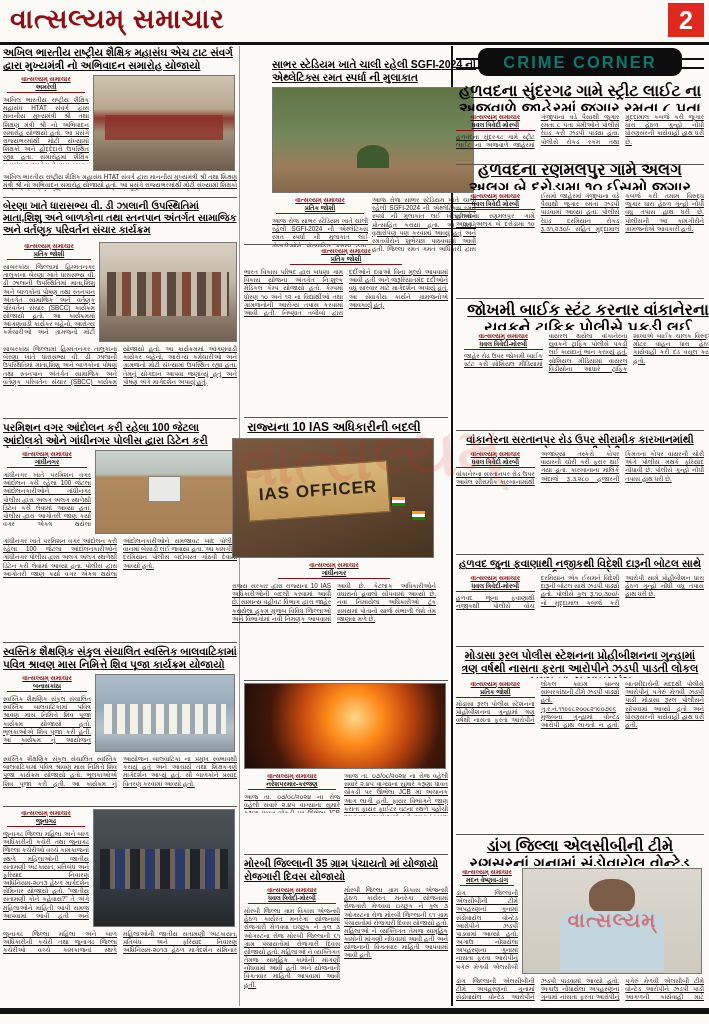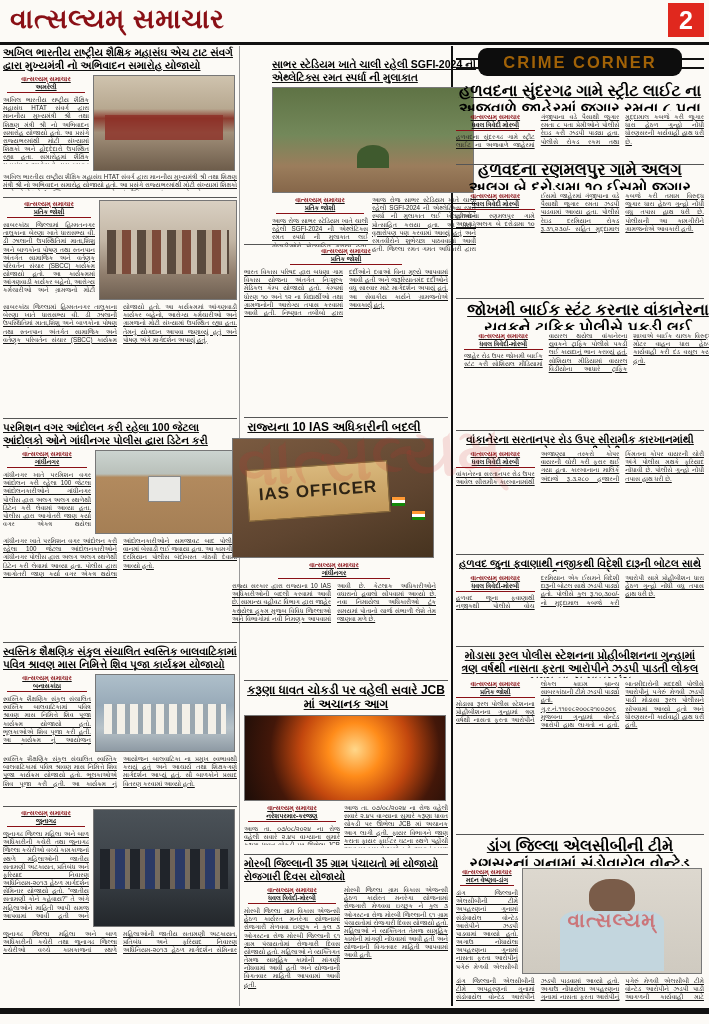--- a/index.html
+++ b/index.html
@@ -54,21 +54,21 @@
   .ph-man{background:linear-gradient(180deg,#ddd8cf 0%,#cfcac0 100%);}
   .ph-man .head{position:absolute;left:50%;top:10%;width:26%;height:34%;margin-left:-13%;background:#7a5c49;border-radius:45% 45% 40% 40%;}
   .ph-man .shirt{position:absolute;left:50%;top:40%;width:58%;height:58%;margin-left:-29%;background:#c3d6de;border-radius:18% 18% 0 0;}
   .ph-wm{position:absolute;left:0;right:0;top:38%;text-align:center;font-size:20px;font-weight:bold;
      color:rgba(210,40,40,.55);letter-spacing:1px;pointer-events:none;}
   
   .crime-banner{position:absolute;left:456px;top:48px;width:248px;height:30px;}
   .crime-banner .eq{position:absolute;top:10px;width:26px;height:7px;border-top:2.5px solid #111;border-bottom:2.5px solid #111;}
   .crime-banner .eq.l{left:0;} .crime-banner .eq.r{right:0;}
   .crime-pill{position:absolute;left:22px;top:0;width:204px;height:28px;background:#0d0d0d;border-radius:9px;
-      display:flex;align-items:center;justify-content:center;color:#a16207;font-size:16.5px;font-weight:bold;letter-spacing:2px;}
+      display:flex;align-items:center;justify-content:center;color:#0f766e;font-size:16.5px;font-weight:bold;letter-spacing:2px;}
   .crime .article h2{font-size:16px;line-height:1.15;text-align:center;}
   
   .watermark{position:absolute;left:130px;top:420px;width:480px;text-align:center;font-size:64px;font-weight:bold;
       color:rgba(205,45,45,.14);transform:rotate(-3deg);pointer-events:none;z-index:6;}
 </style>
 </head>
 <body>
 
 <div class="page">
 
@@ -88,20 +88,21 @@
         </div>
         <div class="body" style="height:68px;">અખિલ ભારતીય રાષ્ટ્રીય શૈક્ષિક મહાસંઘ HTAT સંવર્ગ દ્વારા માનનીય મુખ્યમંત્રી શ્રી તથા શિક્ષણ મંત્રી શ્રી નો અભિવાદન સમારોહ યોજાયો હતો. આ પ્રસંગે રાજ્યભરમાંથી મોટી સંખ્યામાં શિક્ષકો અને હોદ્દેદારો ઉપસ્થિત રહ્યા હતા. સમારોહમાં શૈક્ષિક મહાસંઘના આગેવાનો દ્વારા સ્વાગત પ્રવચન કરવામાં આવ્યું હતું અને સૌનો આભાર વ્યક્ત કરાયો હતો.</div>
       </div>
       <div class="ph ph-stage" style="width:142px;height:96px;"></div>
     </div>
     <div class="body" style="height:18px;margin-top:2px;">અખિલ ભારતીય રાષ્ટ્રીય શૈક્ષિક મહાસંઘ HTAT સંવર્ગ દ્વારા માનનીય મુખ્યમંત્રી શ્રી તથા શિક્ષણ મંત્રી શ્રી નો અભિવાદન સમારોહ યોજાયો હતો. આ પ્રસંગે રાજ્યભરમાંથી મોટી સંખ્યામાં શિક્ષકો અને હોદ્દેદારો ઉપસ્થિત રહ્યા હતા. સમારોહમાં શૈક્ષિક મહાસંઘના આગેવાનો દ્વારા સ્વાગત પ્રવચન કરવામાં આવ્યું હતું અને સૌનો આભાર વ્યક્ત કરાયો હતો.</div>
   </section>
   <div class="hline" style="left:3px;top:197px;width:234px;"></div>
 
   <section class="article" style="left:3px;top:200px;width:234px;height:216px;">
+    <h2 style="height:40px;font-size:10px;">બેરણા ખાતે ધારાસભ્ય વી. ડી ઝાલાની ઉપસ્થિતિમાં માતા,શિશુ અને બાળકોના તથા સ્તનપાન અંતર્ગત સામાજિક અને વર્તણૂક પરિવર્તન સંચાર કાર્યક્રમ</h2>
     <div class="row" style="height:100px;">
       <div class="txtcol" style="width:92px;flex:none;">
         <div class="by">
           <span class="brand">વાત્સલ્યમ્ સમાચાર</span>
           <span class="loc">પ્રતિક જોશી</span>
         </div>
         <div class="body" style="height:72px;">સાબરકાંઠા જિલ્લામાં હિમ્મતનગર તાલુકાના બેરણા ખાતે ધારાસભ્ય વી. ડી ઝાલાની ઉપસ્થિતિમાં માતા,શિશુ અને બાળકોના પોષણ તથા સ્તનપાન અંતર્ગત સામાજિક અને વર્તણૂક પરિવર્તન સંચાર (SBCC) કાર્યક્રમ યોજાયો હતો. આ કાર્યક્રમમાં આંગણવાડી કાર્યકર બહેનો, આરોગ્ય કર્મચારીઓ અને ગ્રામજનો મોટી સંખ્યામાં ઉપસ્થિત રહ્યા હતા. તેમનું યોગદાન આપવા જણાવ્યું હતું અને પોષણ અંગે માર્ગદર્શન અપાયું હતું.</div>
       </div>
       <div class="ph ph-group" style="width:138px;height:100px;"></div>
     </div>
@@ -189,21 +190,20 @@
     </div>
     <div class="by" style="width:55%;margin:3px auto;">
       <span class="brand">વાત્સલ્યમ્ સમાચાર</span>
       <span class="loc">ગાંધીનગર</span>
     </div>
     <div class="body cols2" style="height:92px;">રાજ્ય સરકાર દ્વારા રાજ્યના 10 IAS અધિકારીઓની બદલી કરવામાં આવી છે. સામાન્ય વહીવટ વિભાગ દ્વારા જાહેર કરાયેલા હુકમ મુજબ વિવિધ જિલ્લાઓ અને વિભાગોમાં નવી નિમણૂક આપવામાં આવી છે. કેટલાક અધિકારીઓને વધારાનો હવાલો સોંપવામાં આવ્યો છે. નવા નિમાયેલા અધિકારીઓ ટૂંક સમયમાં પોતાનો ચાર્જ સંભાળી લેશે તેમ જાણવા મળે છે.</div>
   </section>
   <div class="hline" style="left:244px;top:680px;width:204px;"></div>
 
   <section class="article" style="left:244px;top:683px;width:204px;height:168px;">
-    <h2 class="h-big" style="height:30px;text-align:center;">કરૂણા ધાવત ચોકડી પર વહેલી સવારે JCB માં અચાનક આગ</h2>
     <div class="ph ph-fire" style="width:202px;height:86px;"></div>
     <div class="row" style="height:44px;margin-top:3px;">
       <div class="txtcol" style="width:96px;flex:none;">
         <div class="by">
           <span class="brand">વાત્સલ્યમ્ સમાચાર</span>
           <span class="loc">નરેશપરમાર-કરજણ</span>
         </div>
         <div class="body" style="height:20px;">આજ તા. ૦૭/૦૮/૨૦૨૪ ના રોજ વહેલી સવારે ૨.૪૫ વાગ્યાના સુમારે કરૂણા ધાવત ચોકડી પર ઊભેલા JCB માં અચાનક આગ લાગી હતી. ફાયર વિભાગને જાણ કરાતા ફાયર ફાઈટર ઘટના સ્થળે પહોંચી આગ પર કાબૂ મેળવ્યો હતો. આગનું કારણ જાણવા તપાસ હાથ ધરાઈ છે.</div>
       </div>
       <div class="body txtcol" style="height:44px;">આજ તા. ૦૭/૦૮/૨૦૨૪ ના રોજ વહેલી સવારે ૨.૪૫ વાગ્યાના સુમારે કરૂણા ધાવત ચોકડી પર ઊભેલા JCB માં અચાનક આગ લાગી હતી. ફાયર વિભાગને જાણ કરાતા ફાયર ફાઈટર ઘટના સ્થળે પહોંચી આગ પર કાબૂ મેળવ્યો હતો. આગનું કારણ જાણવા તપાસ હાથ ધરાઈ છે.</div>

